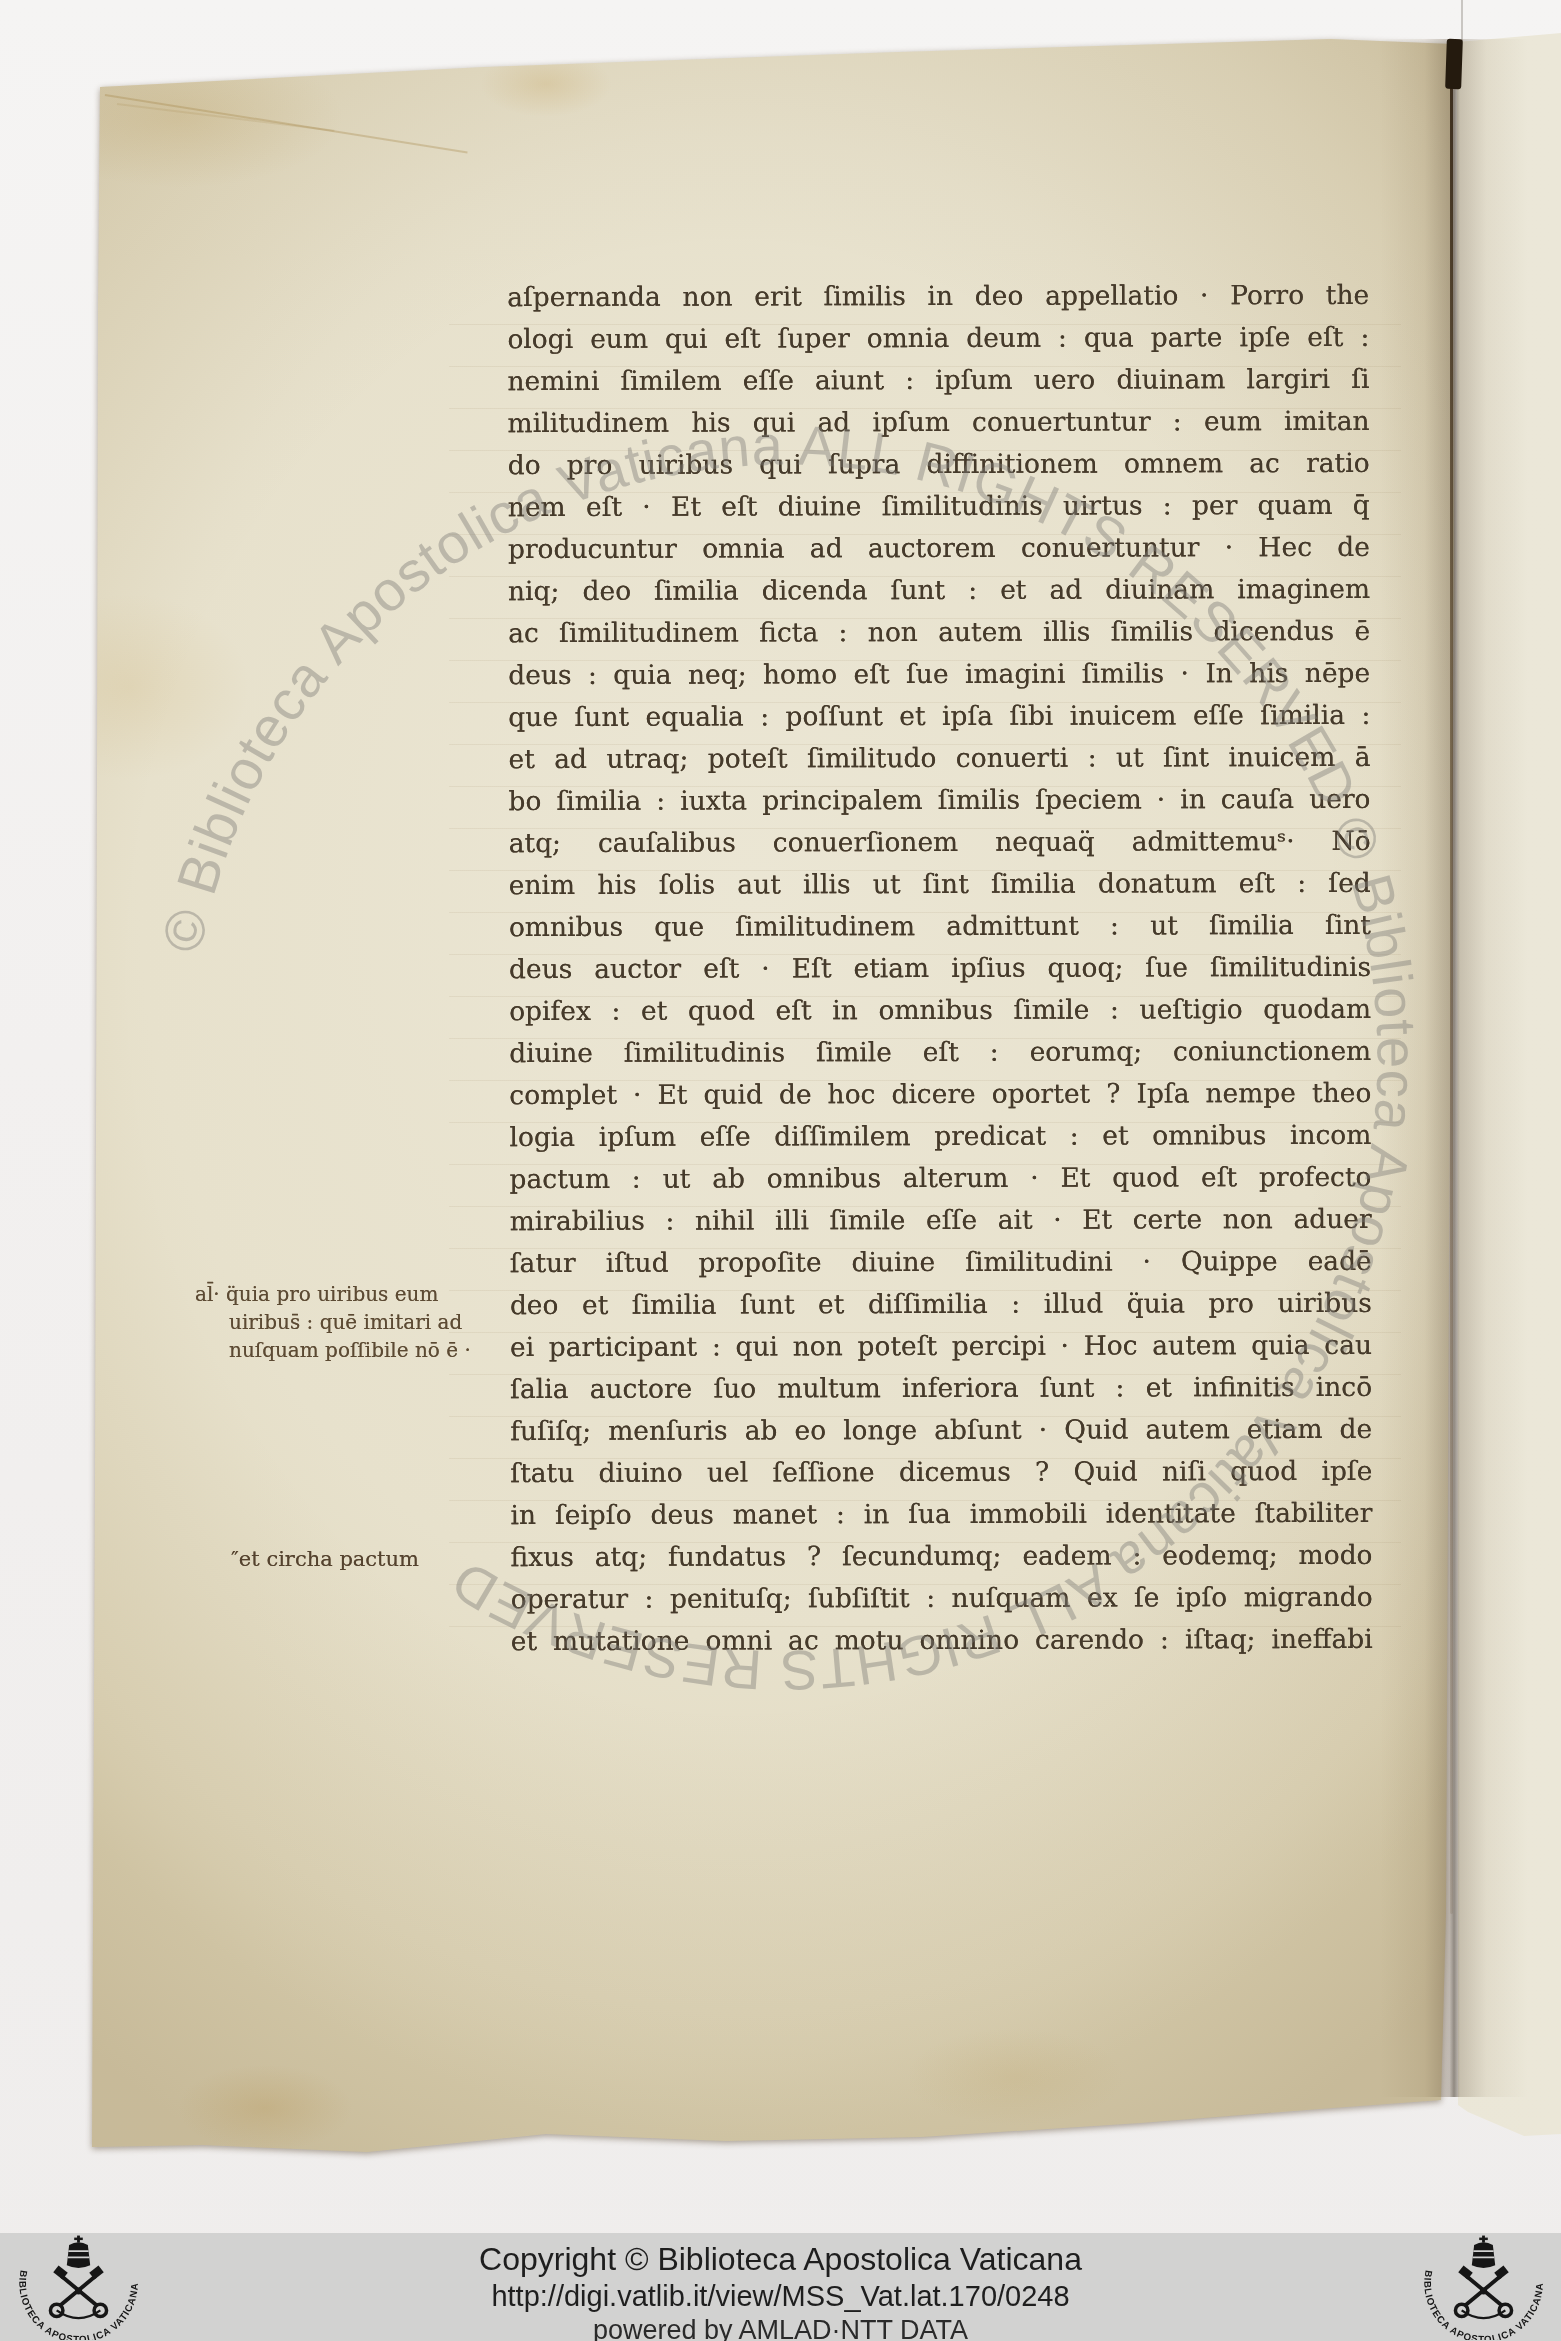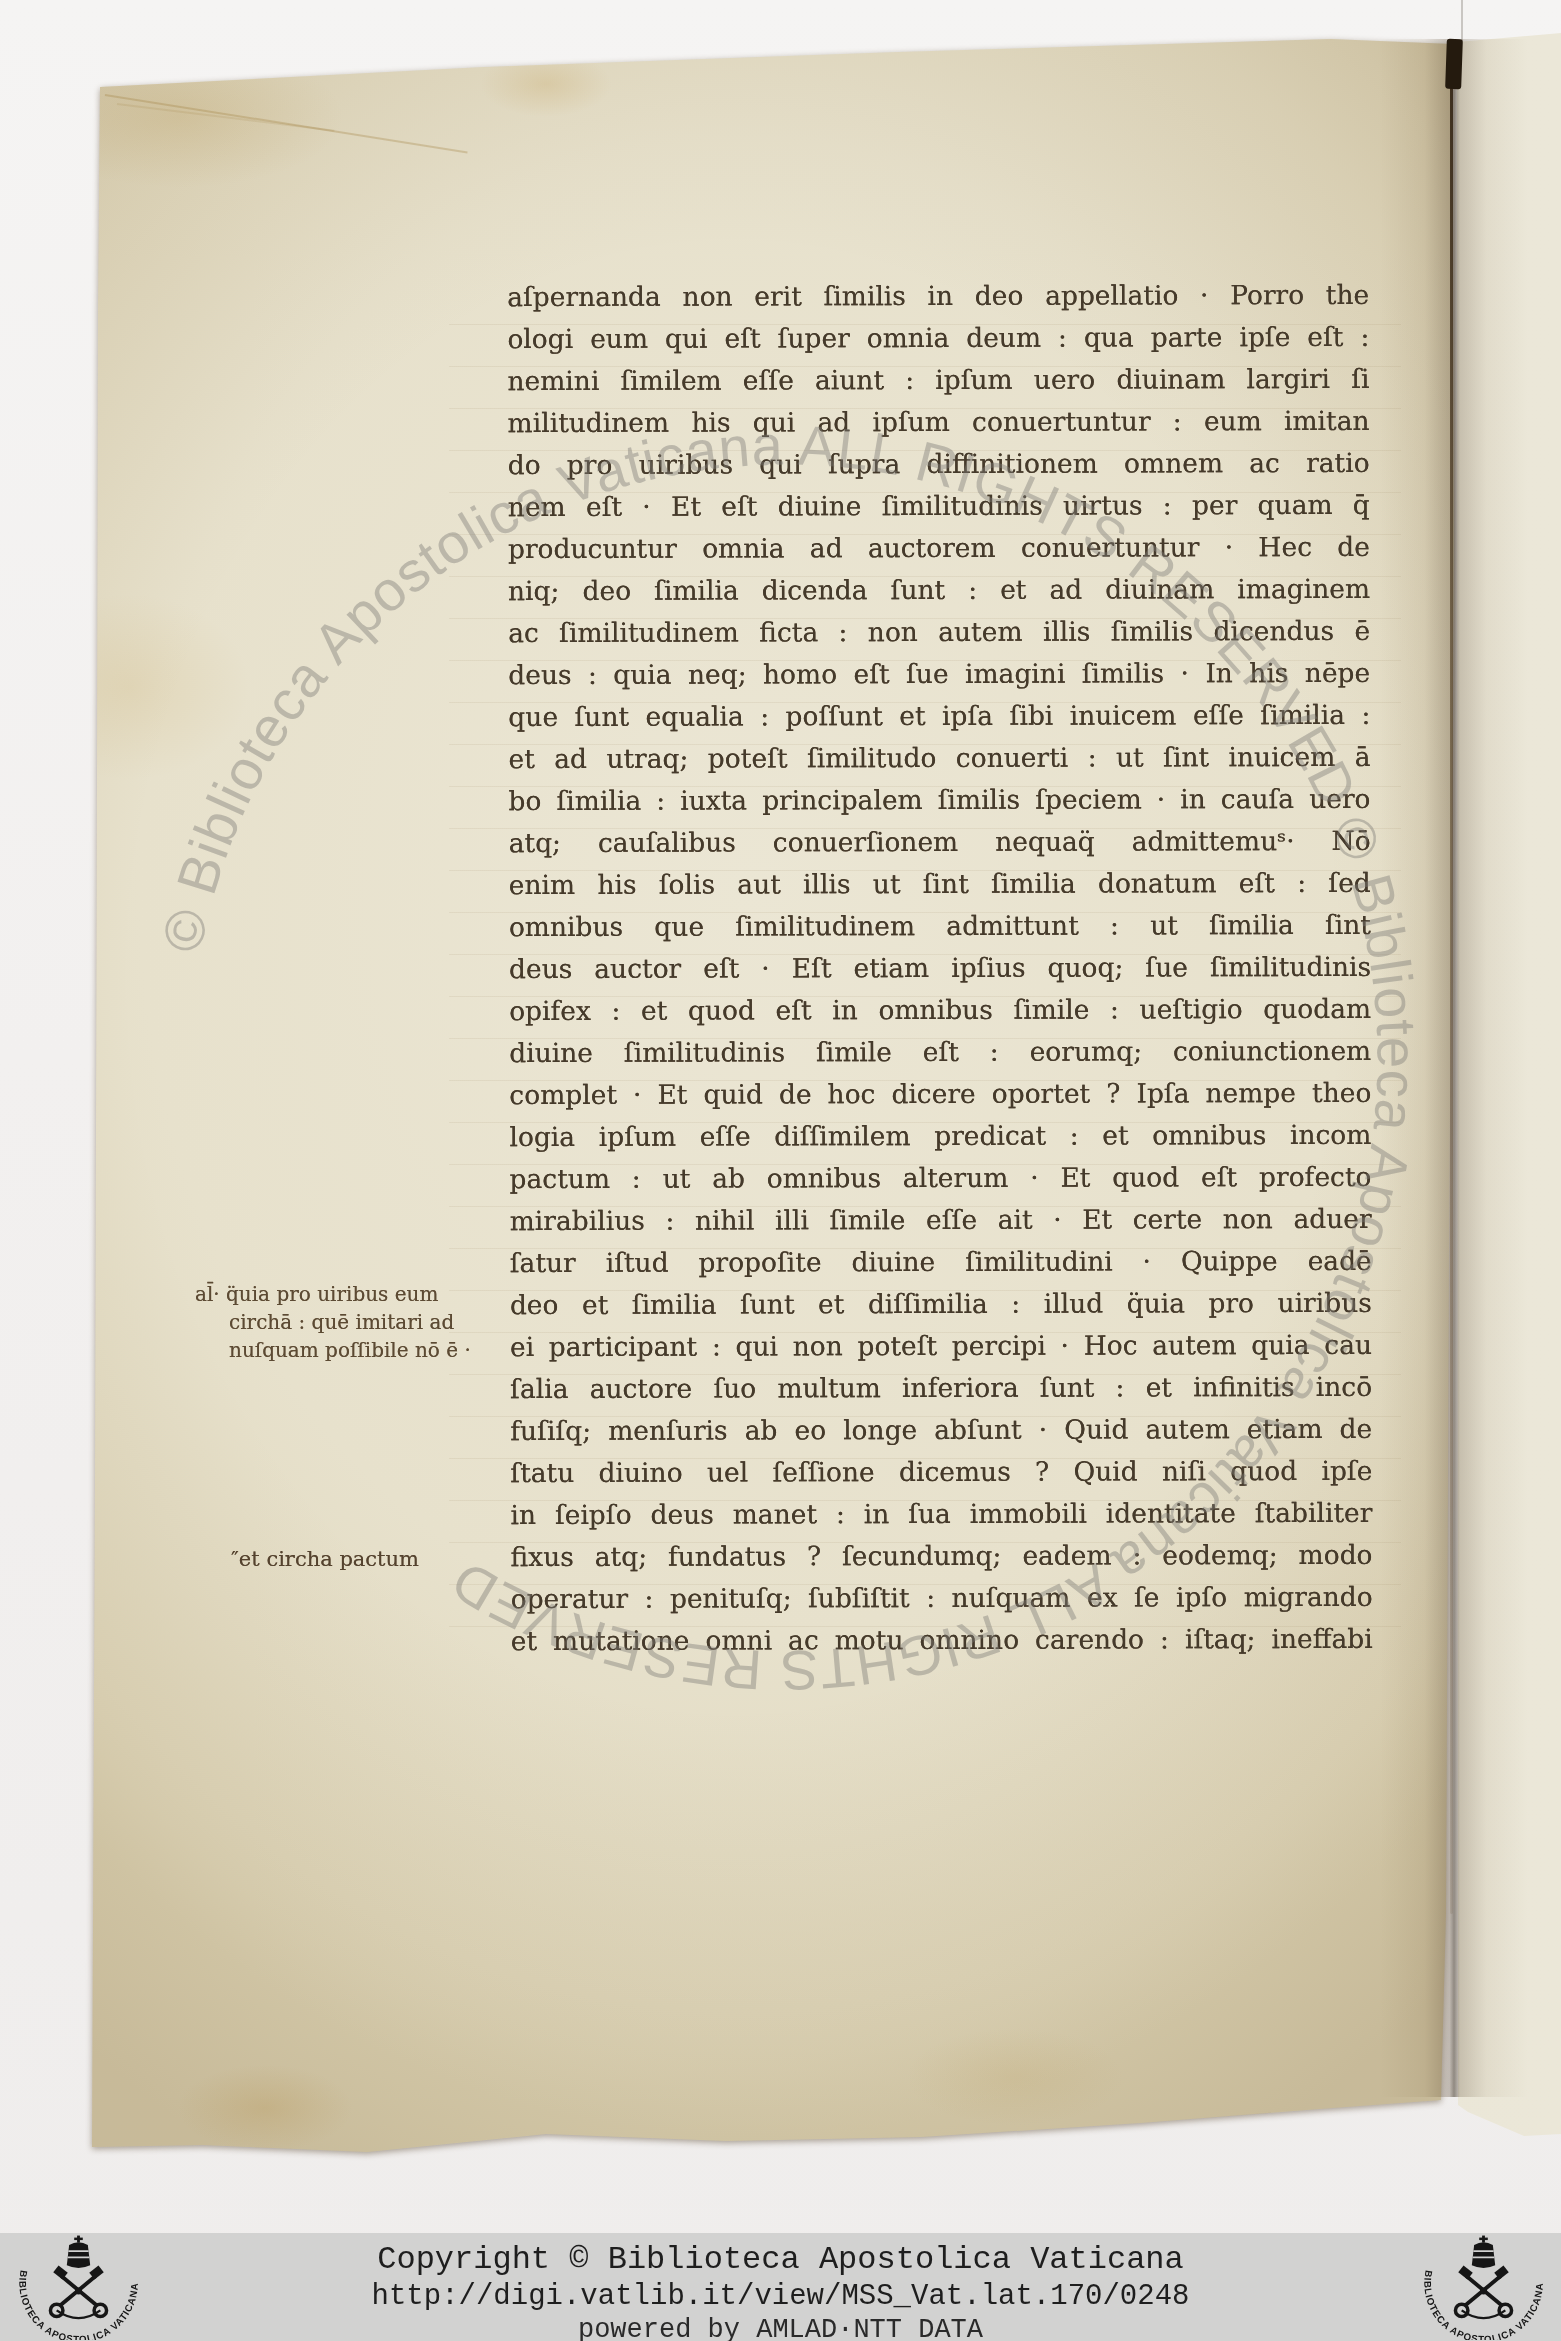--- a/index.html
+++ b/index.html
@@ -54,21 +54,21 @@
   .ms-line{height:42px;text-align:justify;text-align-last:justify;word-spacing:1.6px;}
   .margin-note{position:absolute;color:#5c4a33;text-shadow:0 0 0.4px rgba(90,70,45,.7);}
   .mn1{left:195px;top:1280px;font-size:20px;line-height:28px;width:328px;}
   .mn1 .margin-line:nth-child(2),.mn1 .margin-line:nth-child(3){padding-left:34px;}
   .mn2{left:231px;top:1547px;font-size:21px;color:#54422e;}
   
   .watermark-svg{position:absolute;left:0;top:0;pointer-events:none;}
   
   .footer-bar{position:absolute;left:0;top:2233px;width:1561px;height:109px;background:#d2d2d1;}
   .footer-line{position:absolute;left:0;width:1561px;text-align:center;
-    font-family:Liberation Mono, monospace;color:#1e1e1e;}
+    font-family:Liberation Sans, sans-serif;color:#1e1e1e;}
   .f1{top:2241px;font-size:32px;}
   .f2{top:2280px;font-size:29px;}
   .f3{top:2315px;font-size:27px;color:#2a2a2a;}
   .logo{position:absolute;top:2234px;width:141px;height:106px;}
   .logo.left{left:7.8px;} .logo.right{left:1413px;}
   .logo text{font-family:"Liberation Sans",sans-serif;font-weight:bold;font-size:12.5px;
     letter-spacing:1px;fill:#161616;}
 </style>
 </head>
 <body>
@@ -122,21 +122,21 @@
       <div class="ms-line">fuſiſq; menſuris ab eo longe abſunt · Quid autem etiam de</div>
       <div class="ms-line">ſtatu diuino uel ſeſſione dicemus ? Quid niſi quod ipſe</div>
       <div class="ms-line">in ſeipſo deus manet : in ſua immobili identitate ſtabiliter</div>
       <div class="ms-line">fixus atq; fundatus ? ſecundumq; eadem : eodemq; modo</div>
       <div class="ms-line">operatur : penituſq; ſubſiſtit : nuſquam ex ſe ipſo migrando</div>
       <div class="ms-line">et mutatione omni ac motu omnino carendo : iſtaq; ineffabi</div>
     </div>
 
   <div class="margin-note mn1">
       <div class="margin-line">al̄· q̈uia pro uiribus eum</div>
-      <div class="margin-line">circhā : quē imitari ad</div>
+      <div class="margin-line">uiribus̄ : quē imitari ad</div>
       <div class="margin-line">nuſquam poſſibile nō ē ·</div>
     </div>
   <div class="margin-note mn2">″et circha pactum</div>
 
   <svg class="watermark-svg" width="1561" height="2221" viewBox="0 0 2000 2845">
     <defs>
       <path id="wmcircle" d="M 245 1355 A 760 760 0 1 1 1765 1355 A 760 760 0 1 1 245 1355"></path>
     </defs>
     <g transform="rotate(10 1005 1355)" opacity="0.42">
       <text font-size="72" letter-spacing="1" font-family="Liberation Sans, sans-serif" fill="#7f7d78">

